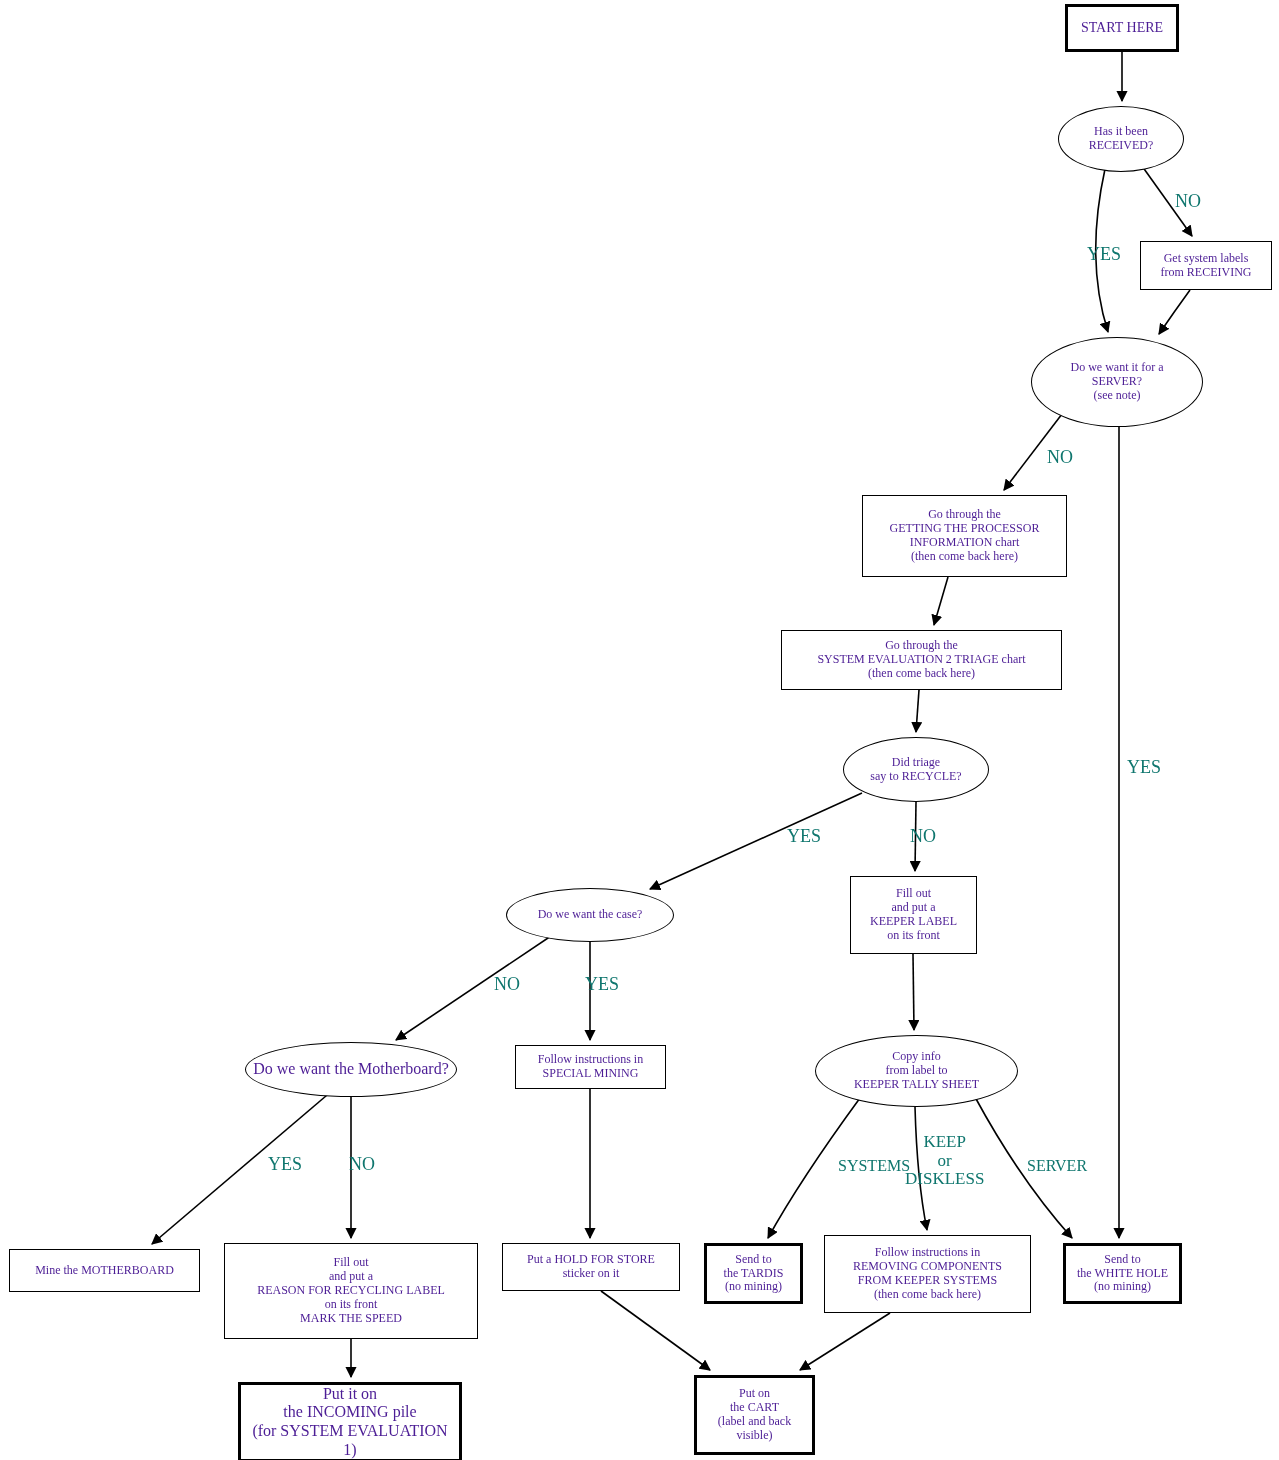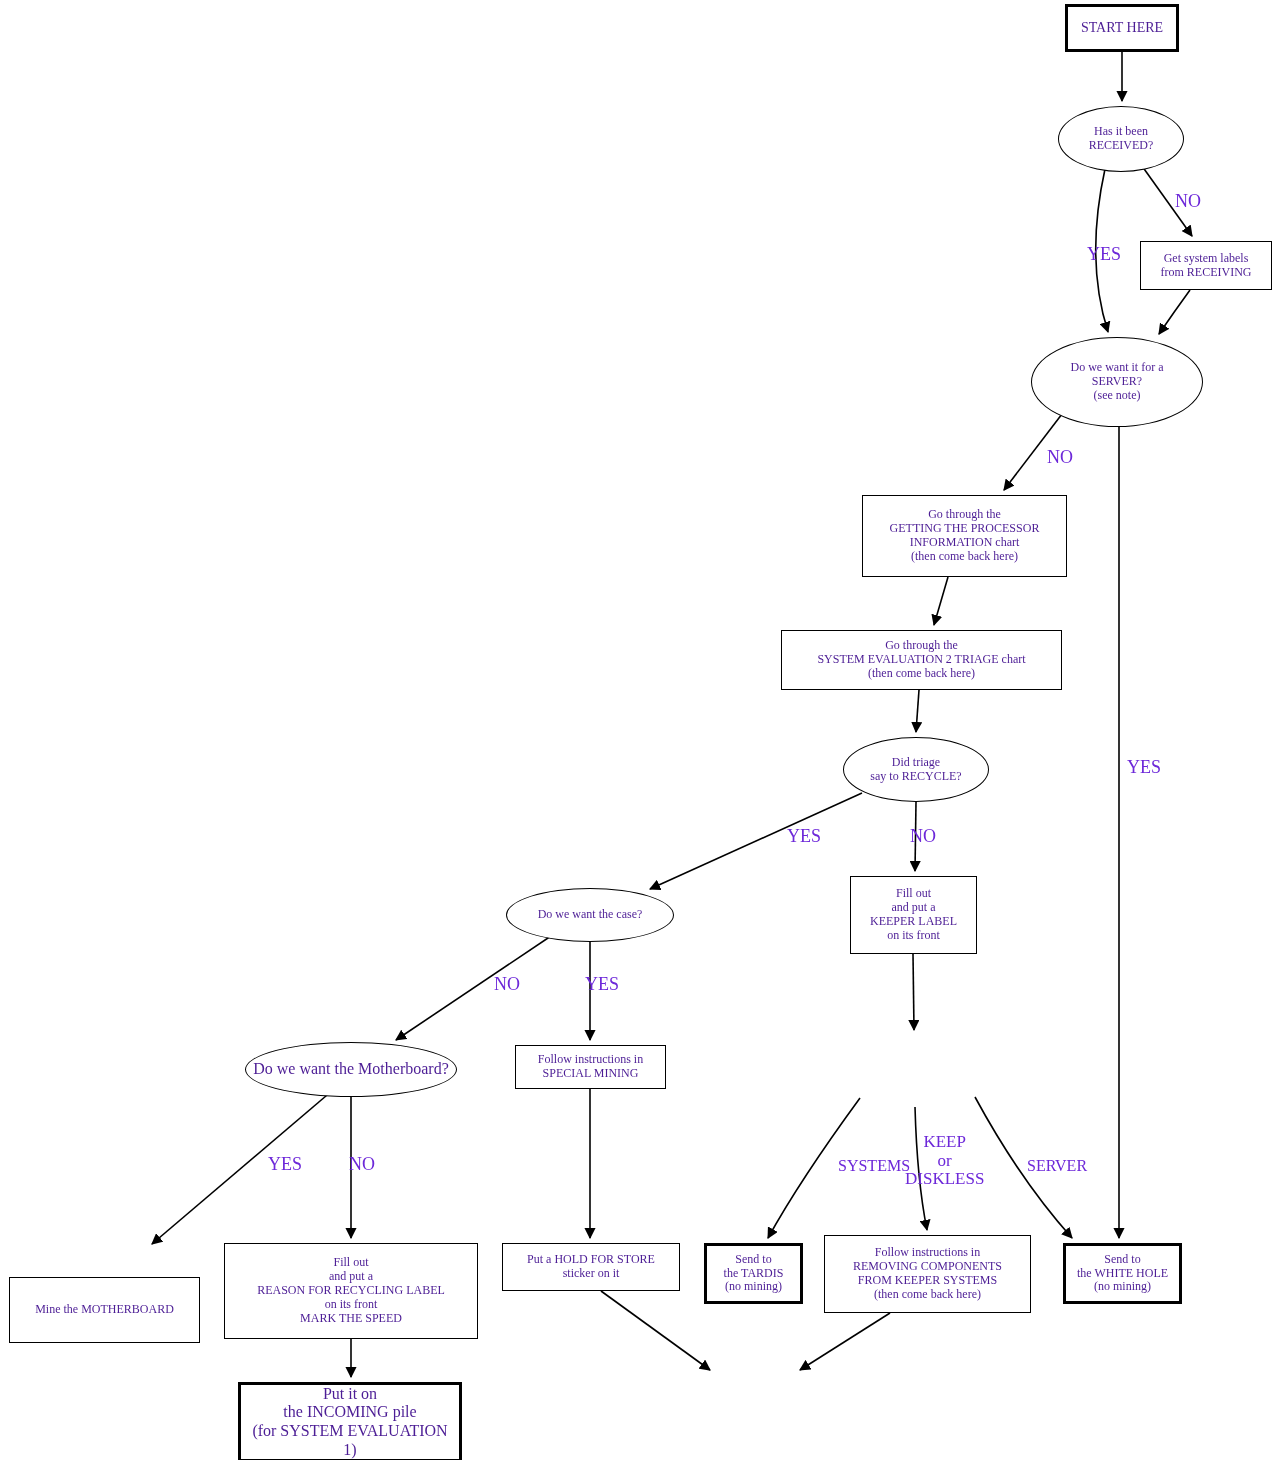--- a/index.html
+++ b/index.html
@@ -45,21 +45,21 @@
   }
   .box.thick {
     border: 3px solid #000000;
   }
   .ellipse {
     border: 1px solid #000000;
     border-radius: 50%;
   }
   .edge-label {
     position: absolute;
-    color: #6d28d9;
+    color: #0f766e;
     background: transparent;
     white-space: pre-line;
     text-align: center;
     line-height: 1.1;
   }
 </style>
 </head>
 <body>
 
 <div id="chart-root">
@@ -169,22 +169,27 @@
 
   <div class="node ellipse" id="n-mb_q" style="left: 245px; top: 1042px; width: 212px; height: 55px; font-size: 16px;">
     <span class="nodetext">Do we want the Motherboard?</span>
   </div>
 
   <div class="node box" id="n-special_mining" style="left: 515px; top: 1045px; width: 151px; height: 44px; font-size: 12px;">
     <span class="nodetext">Follow instructions in
 SPECIAL MINING</span>
   </div>
 
-
-  <div class="node box" id="n-mine_mb" style="left: 9px; top: 1249px; width: 191px; height: 66px; font-size: 12px; margin-top: 28px;">
+  <div class="node ellipse" id="n-tally_sheet" style="left: 815px; top: 1035px; width: 203px; height: 72px; font-size: 12px;">
+    <span class="nodetext">Copy info
+from label to
+KEEPER TALLY SHEET</span>
+  </div>
+
+  <div class="node box" id="n-mine_mb" style="left: 9px; top: 1249px; width: 191px; height: 43px; font-size: 12px;">
     <span class="nodetext">Mine the MOTHERBOARD</span>
   </div>
 
   <div class="node box" id="n-recycle_label" style="left: 224px; top: 1243px; width: 254px; height: 96px; font-size: 12px;">
     <span class="nodetext">Fill out
 and put a
 REASON FOR RECYCLING LABEL
 on its front
 MARK THE SPEED</span>
   </div>
@@ -212,20 +217,26 @@
 the WHITE HOLE
 (no mining)</span>
   </div>
 
   <div class="node box thick" id="n-incoming_pile" style="left: 238px; top: 1382px; width: 224px; height: 80px; font-size: 16px;">
     <span class="nodetext">Put it on
 the INCOMING pile
 (for SYSTEM EVALUATION 1)</span>
   </div>
 
+  <div class="node box thick" id="n-put_cart" style="left: 694px; top: 1375px; width: 121px; height: 80px; font-size: 12px;">
+    <span class="nodetext">Put on
+the CART
+(label and back
+visible)</span>
+  </div>
 
   <div class="edge-label" id="el-received_no" style="left: 1175px; top: 192px; font-size: 18px;">NO</div>
   <div class="edge-label" id="el-received_yes" style="left: 1087px; top: 245px; font-size: 18px;">YES</div>
   <div class="edge-label" id="el-server_no" style="left: 1047px; top: 448px; font-size: 18px;">NO</div>
   <div class="edge-label" id="el-server_yes" style="left: 1127px; top: 758px; font-size: 18px;">YES</div>
   <div class="edge-label" id="el-triage_yes" style="left: 787px; top: 827px; font-size: 18px;">YES</div>
   <div class="edge-label" id="el-triage_no" style="left: 910px; top: 827px; font-size: 18px;">NO</div>
   <div class="edge-label" id="el-case_no" style="left: 494px; top: 975px; font-size: 18px;">NO</div>
   <div class="edge-label" id="el-case_yes" style="left: 585px; top: 975px; font-size: 18px;">YES</div>
   <div class="edge-label" id="el-mb_yes" style="left: 268px; top: 1155px; font-size: 18px;">YES</div>

